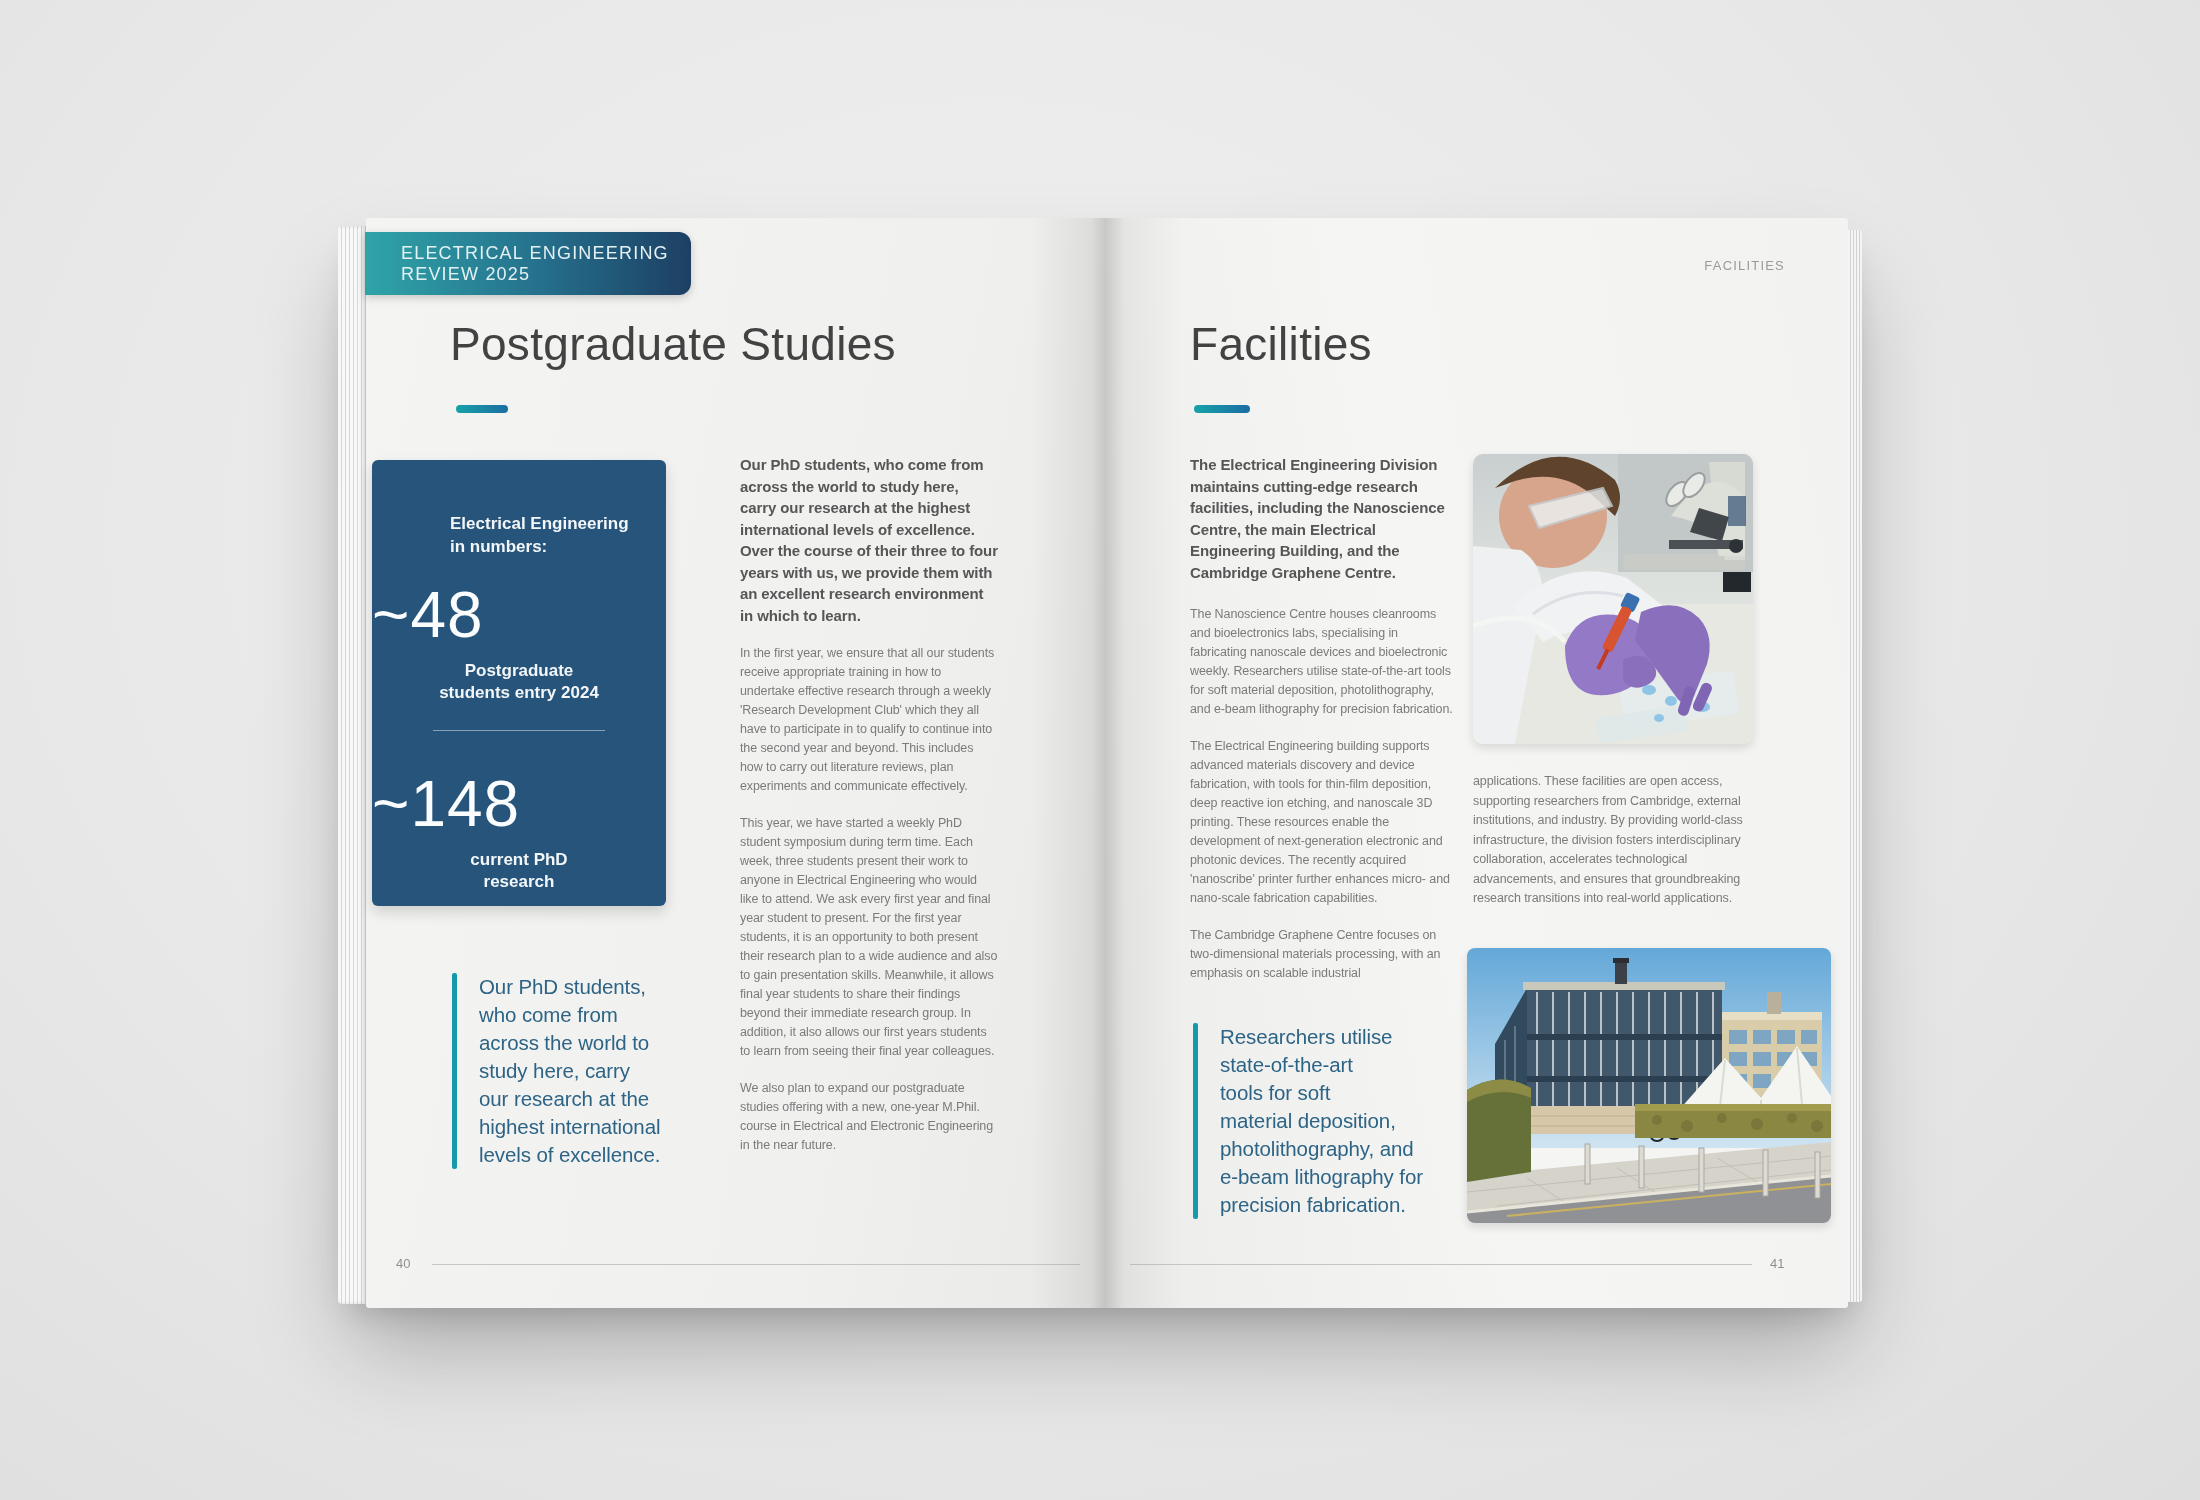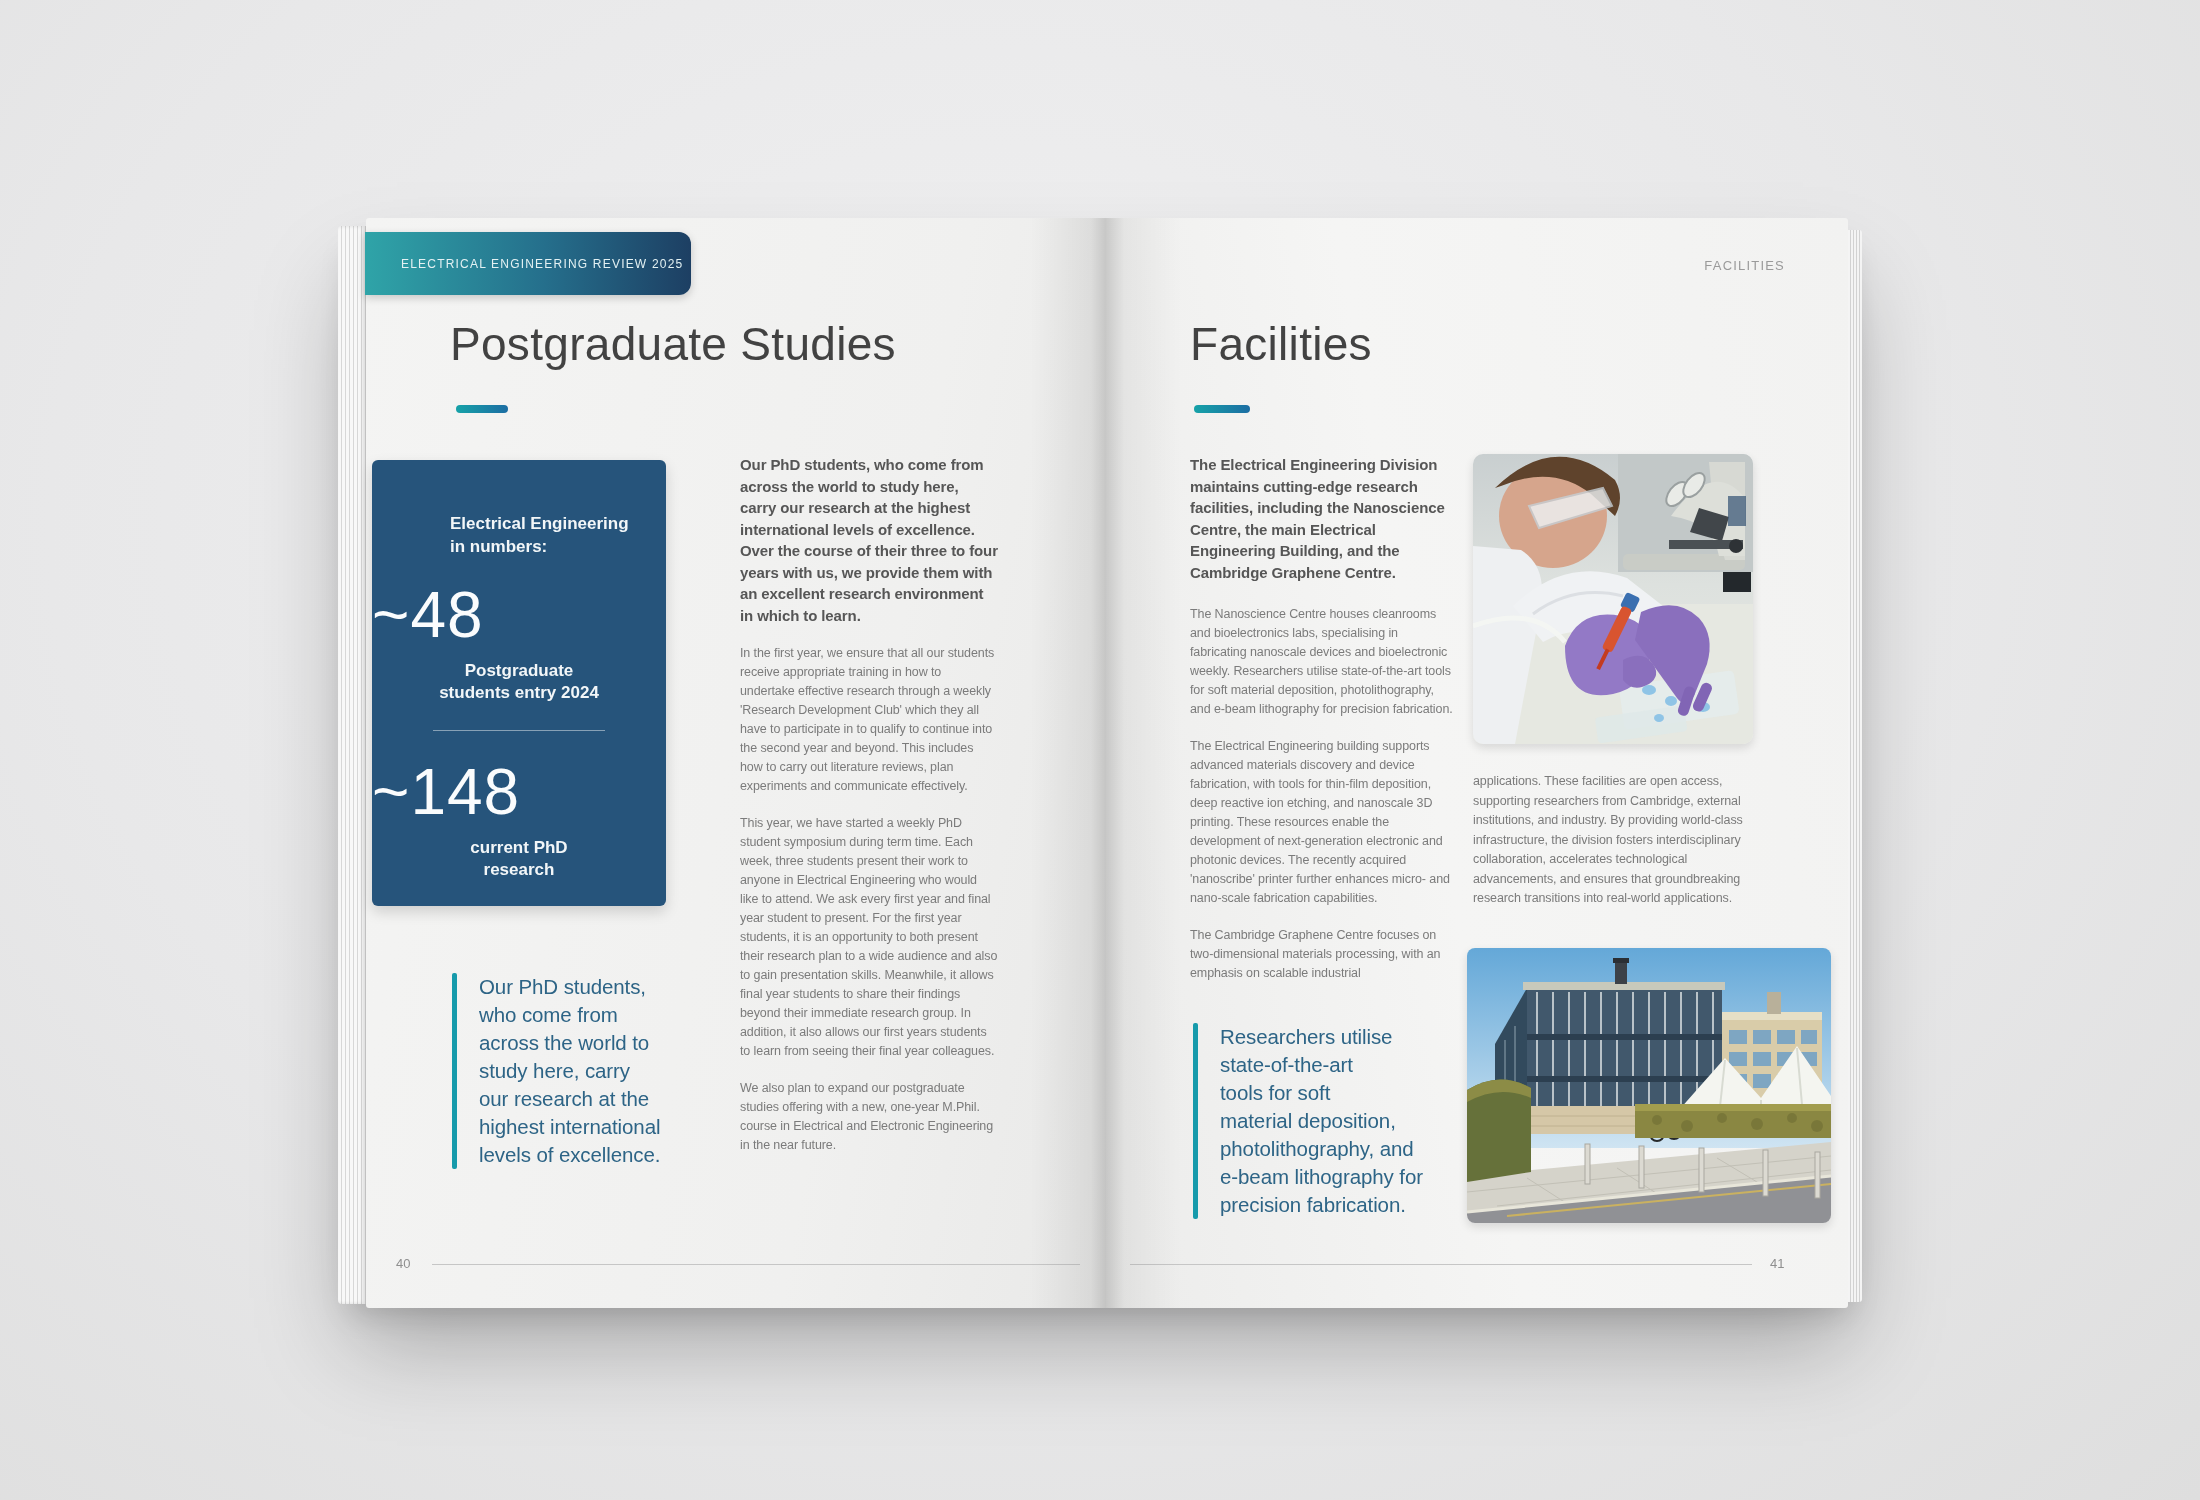--- a/index.html
+++ b/index.html
@@ -44,21 +44,21 @@
   }
 
   
   .banner{
     position:absolute; left:-1px; top:14px; width:326px; height:63px;
     background:linear-gradient(90deg,#2fa4a8 0%, #256f8c 55%, #1d3f63 100%);
     border-radius:0 12px 12px 0;
     display:flex; align-items:center; padding-left:36px;
     box-shadow:0 3px 8px rgba(0,0,0,.18);
   }
-  .banner span{ color:#e3f1f3; font-size:12px; letter-spacing:1.2px; font-weight:500; }
+  .banner span{ color:#e3f1f3; font-size:18px; letter-spacing:1.2px; font-weight:500; }
   .page-title{
     position:absolute; left:84px; top:100px;
     font-size:46px; line-height:52px; font-weight:500; color:#424242; letter-spacing:.3px;
   }
   .title-underline{
     position:absolute; top:187px; width:52px; height:8px; border-radius:4px;
     background:linear-gradient(90deg,#16a2a8,#1c6da3);
   }
   .u-left{ left:90px; } .u-right{ left:88px; width:56px; }
 
@@ -72,21 +72,21 @@
   }
   .stat-value{
     margin-top:20px; text-align:left; font-size:64px; font-weight:400; letter-spacing:1px; color:#fafcfd;
   }
   .stat-label{
     margin-top:8px; text-align:center; font-size:17px; font-weight:700; line-height:22px; white-space:pre-line;
   }
   .stat-divider{
     margin:26px auto 0 auto; width:172px; height:1px; background:rgba(255,255,255,.45);
   }
-  .stat-value.second{ margin-top:24px; }
+  .stat-value.second{ margin-top:36px; }
 
   .body-col{ position:absolute; }
   .col-left-body{ left:374px; top:236px; width:258px; }
   .lead{
     font-size:15px; font-weight:700; color:#565656; line-height:21.5px; letter-spacing:-.1px;
   }
   .para{
     margin-top:18px; font-size:12.5px; color:#7b7b7b; line-height:19px; letter-spacing:-.1px;
   }
   .quote{ position:absolute; display:flex; }

